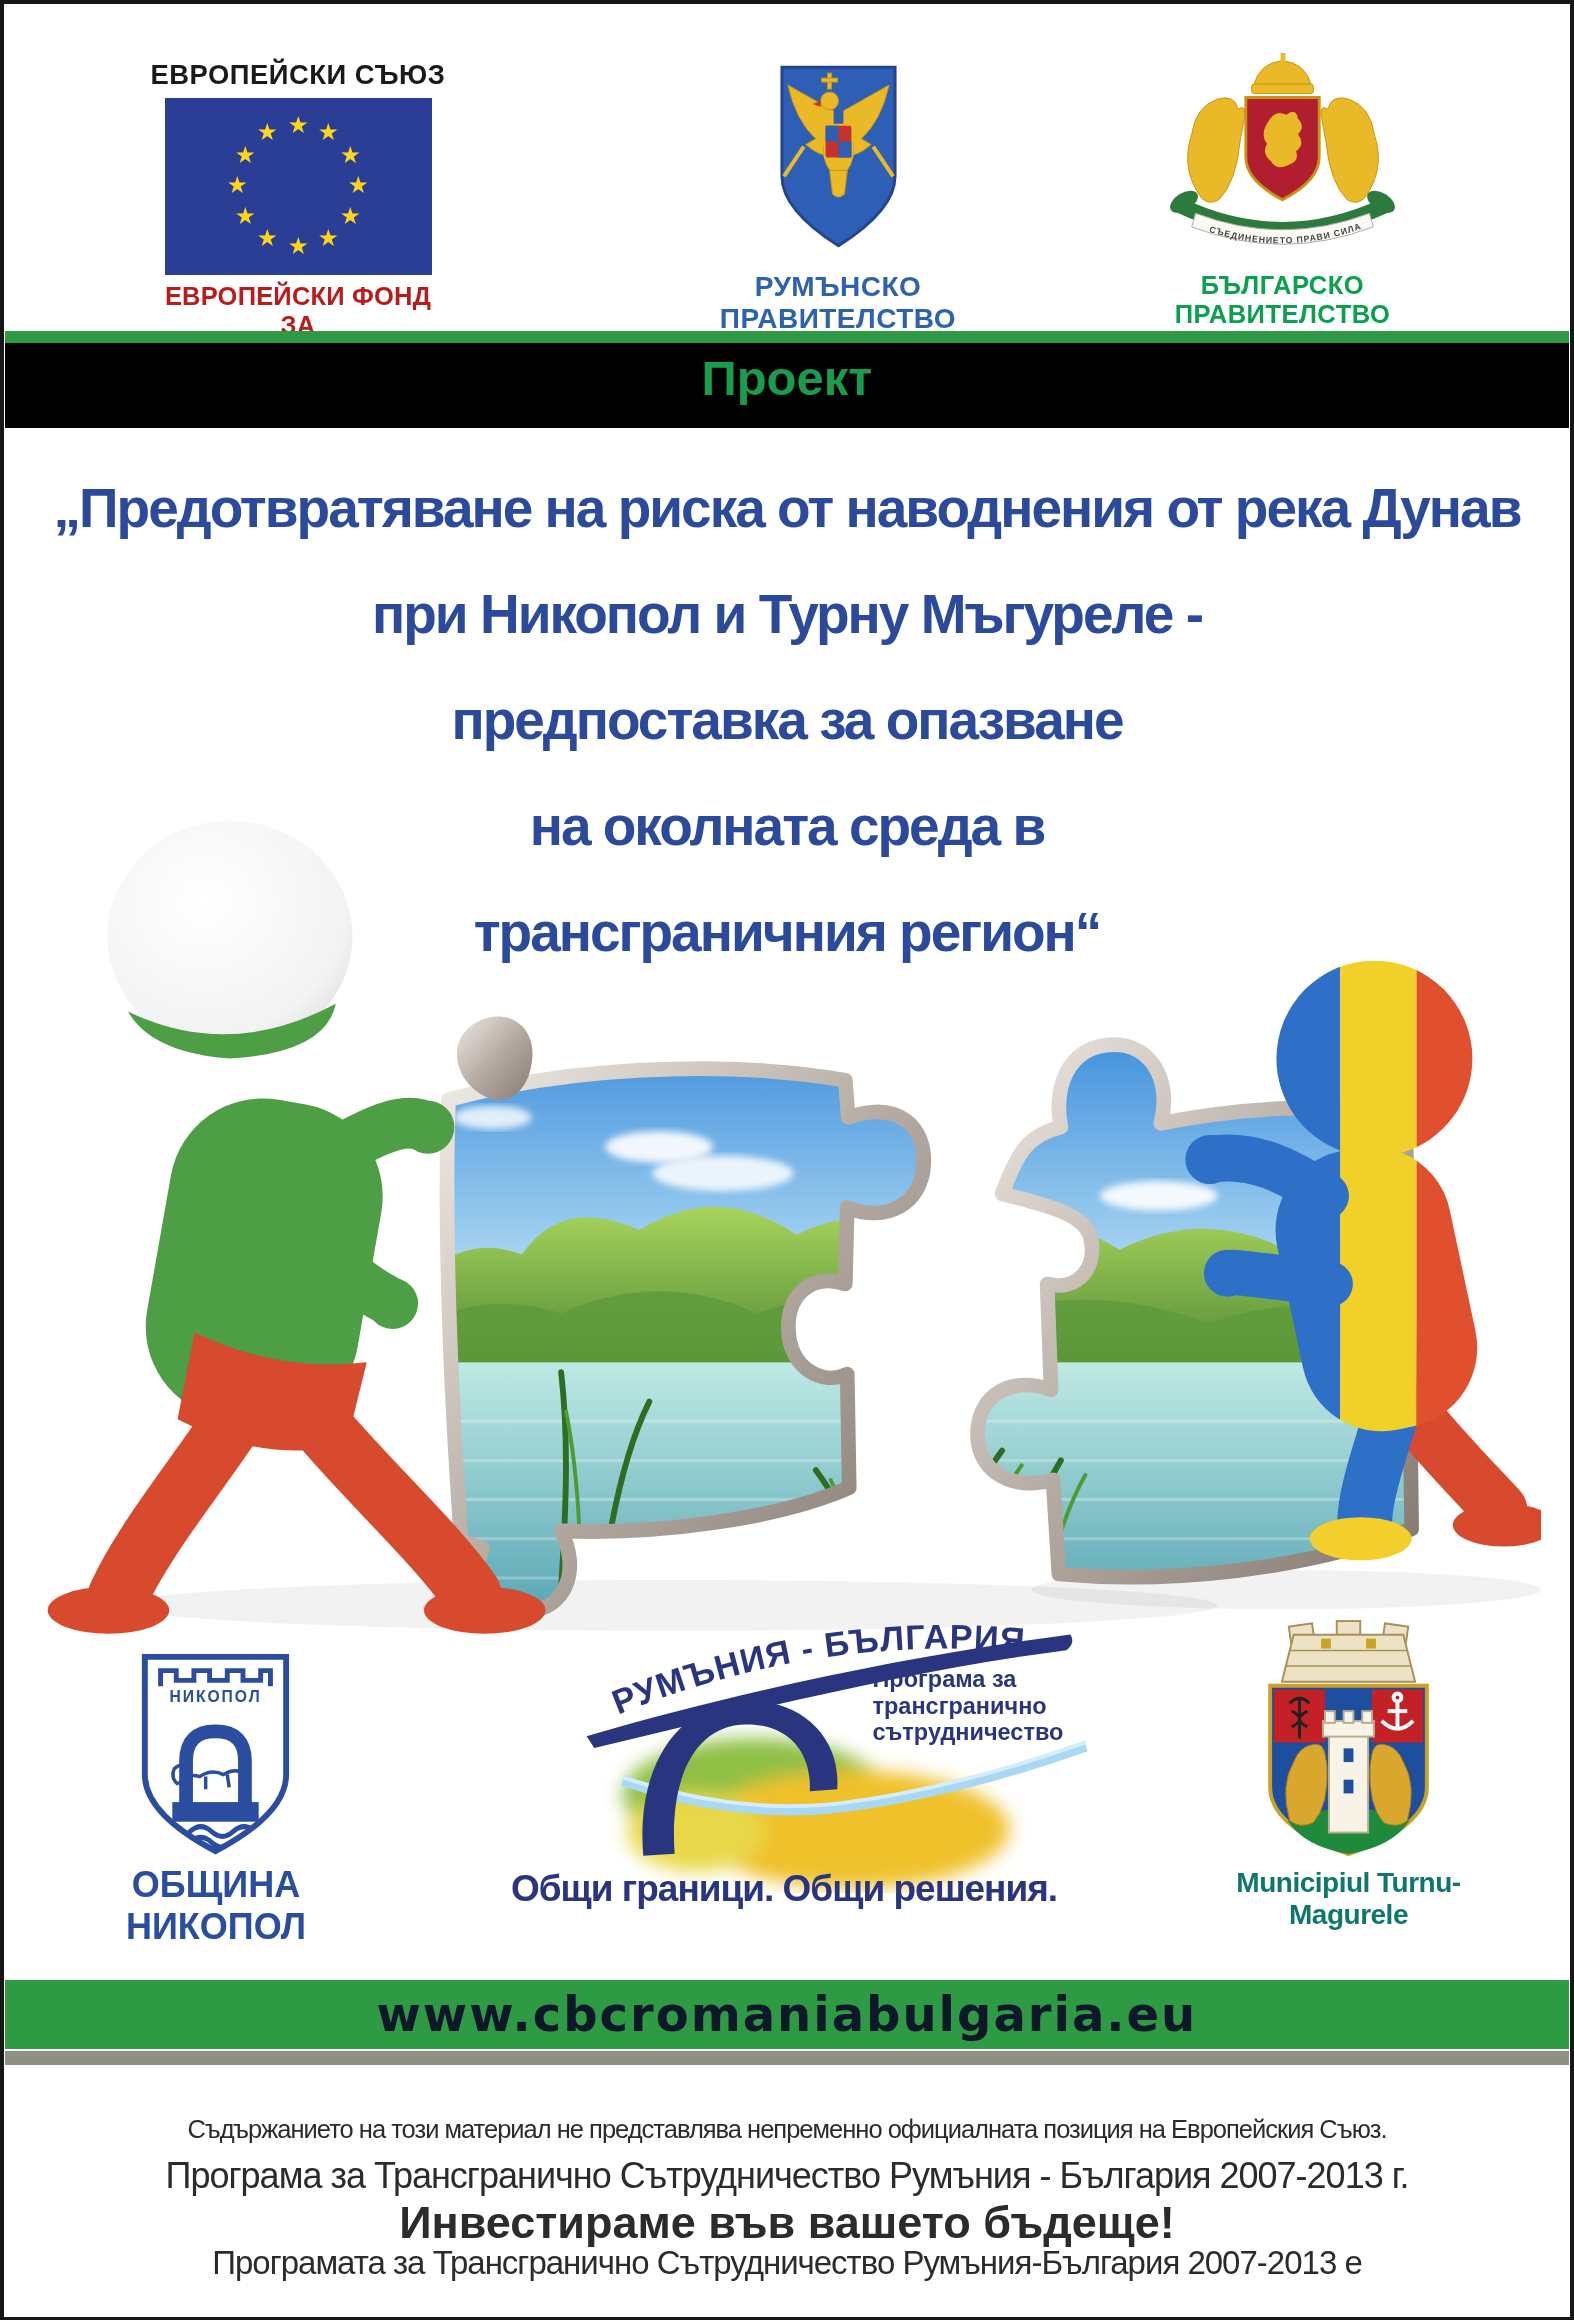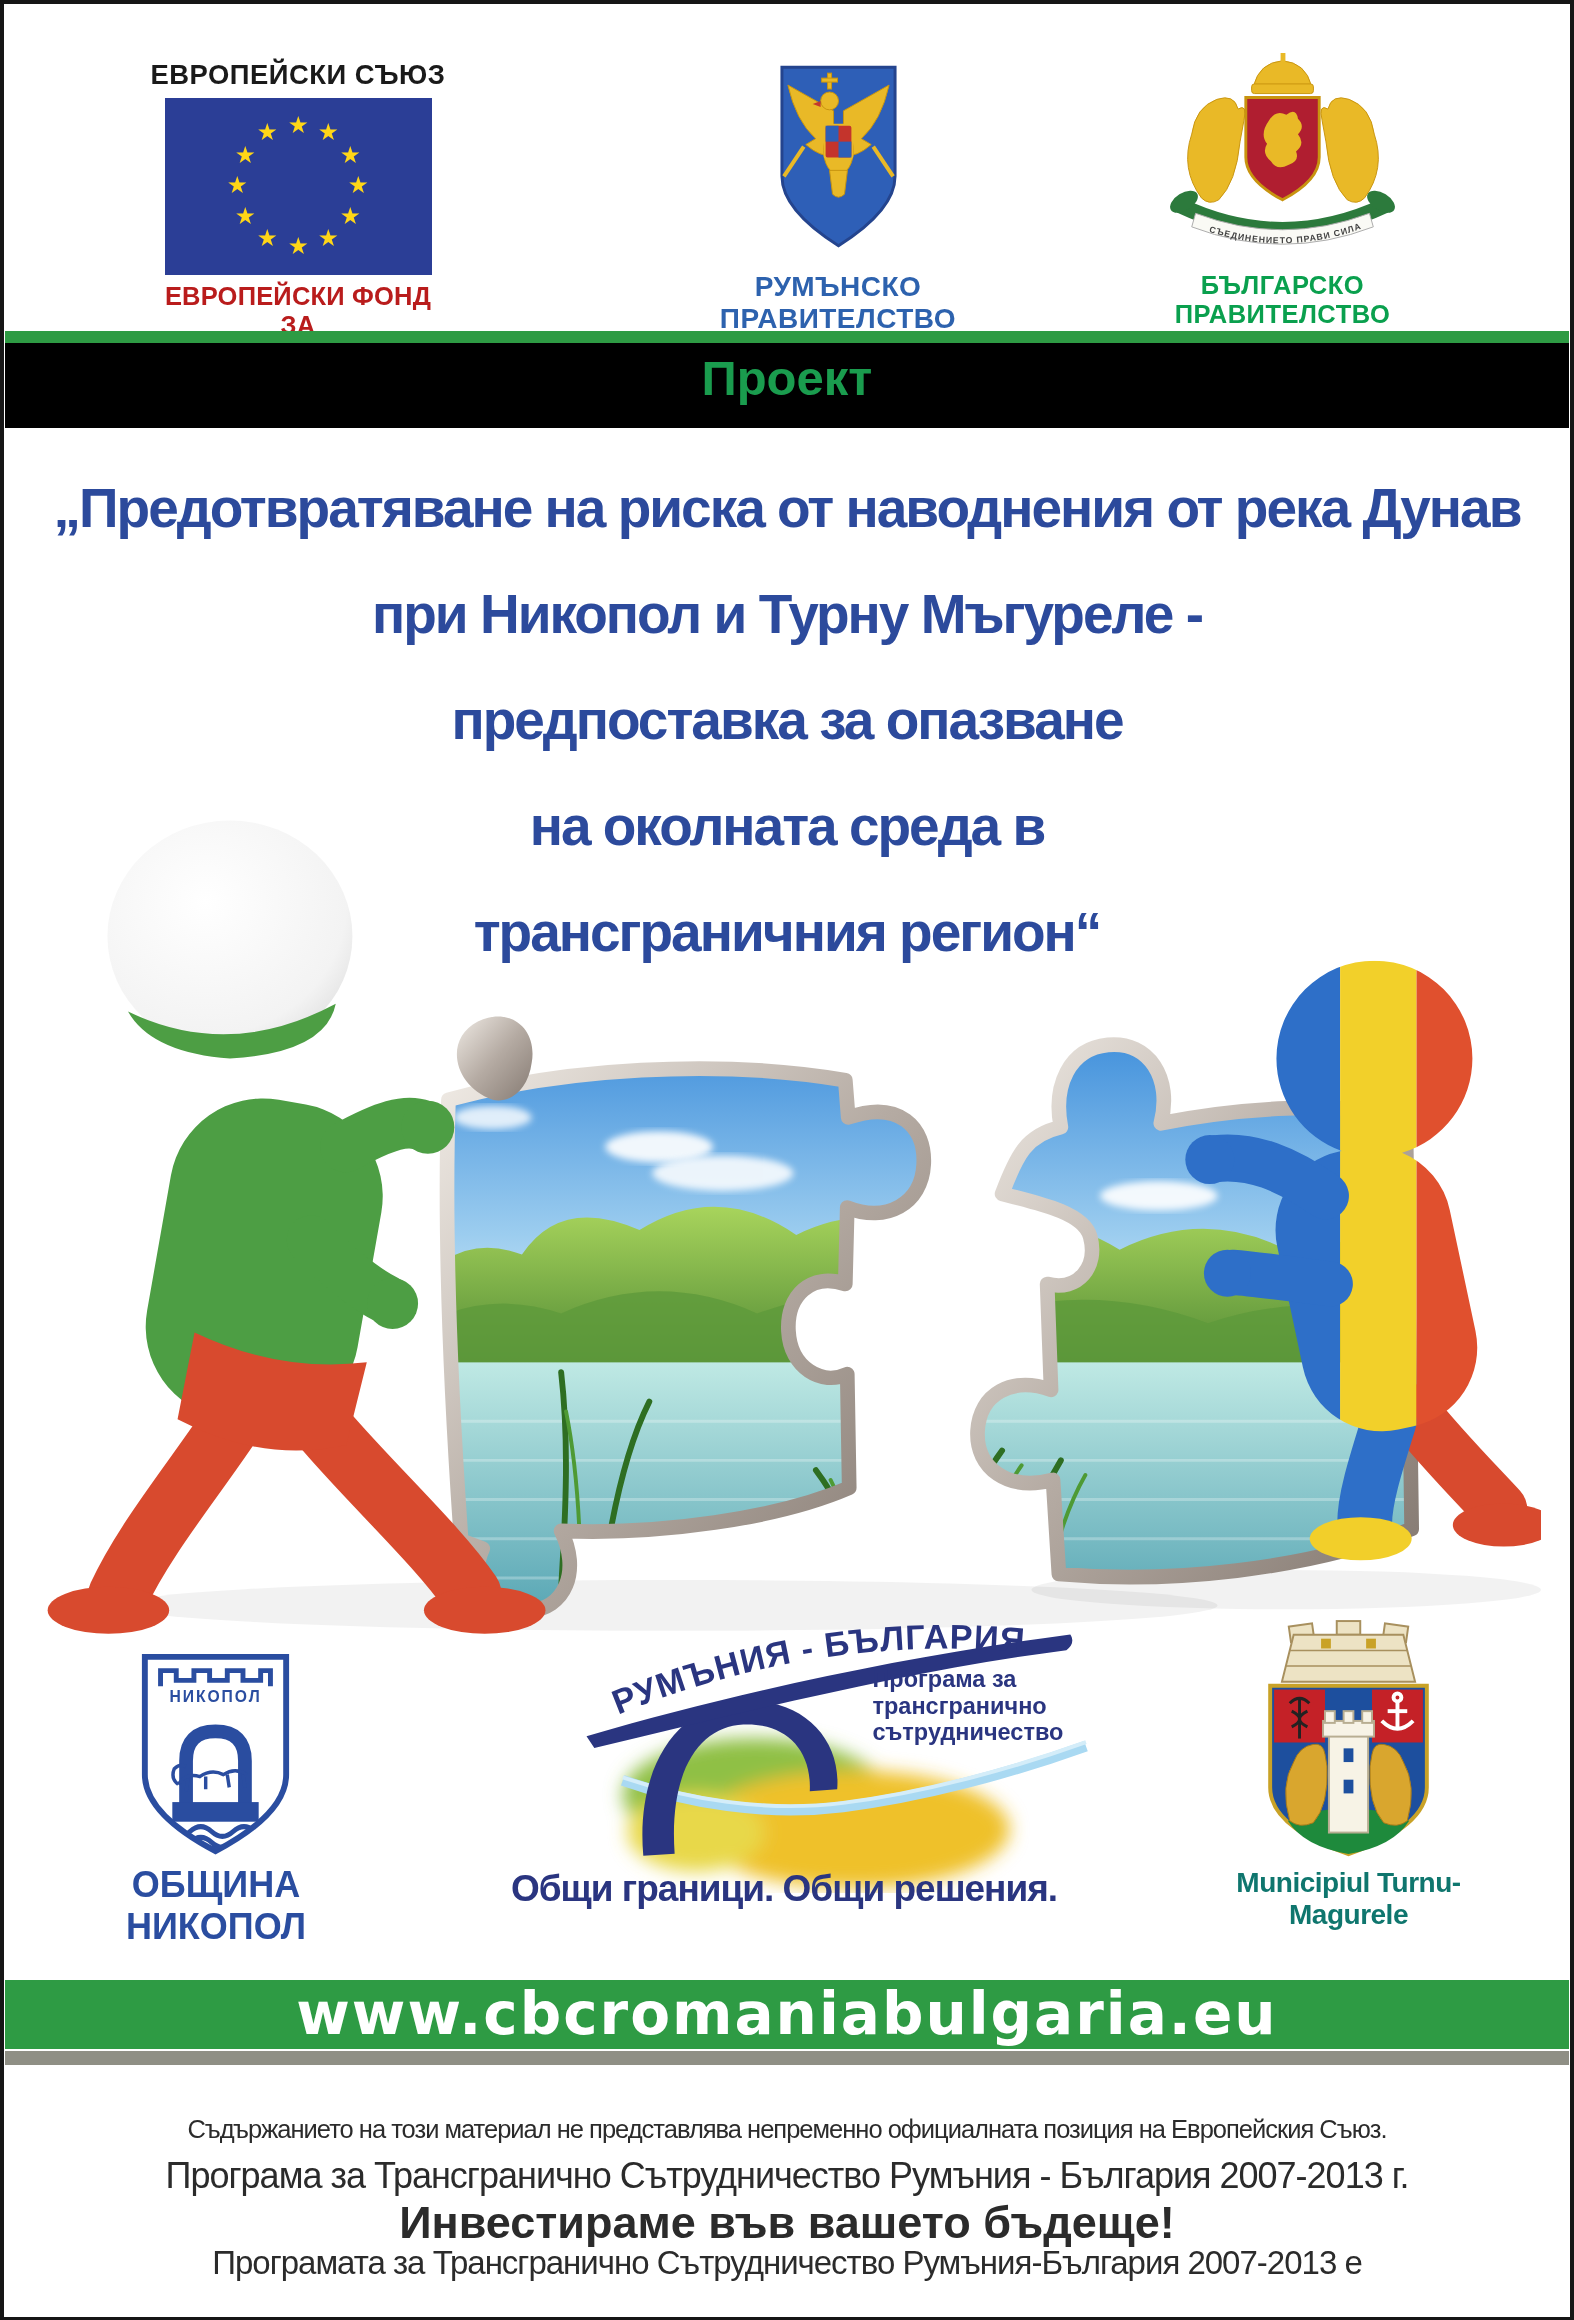--- a/index.html
+++ b/index.html
@@ -28,21 +28,21 @@
   .title-line{left:0;width:1574px;line-height:69px;font-size:55px;font-weight:bold;
               color:#2C4A9C;letter-spacing:-2px;text-align:center;white-space:nowrap;}
 
   
   .cap-nikopol{left:59px;top:1864px;width:314px;font-size:36px;font-weight:600;color:#2A4DA0;text-align:center;}
   .cap-program{left:441px;top:1868px;width:686px;font-size:37px;font-weight:bold;color:#2A3580;text-align:center;letter-spacing:-1px;}
   .cap-turnu{left:1182px;top:1867px;width:333px;font-size:28px;font-weight:600;color:#0f766e;text-align:center;letter-spacing:-0.5px;}
 
   
   .url-band{left:4.9px;top:1980px;width:1564px;height:69px;background:#2E9B44;}
-  .url-band .url{line-height:69px;font-size:58px;font-weight:bold;color:#ffffff;text-align:center;
+  .url-band .url{line-height:69px;font-size:48px;font-weight:bold;color:#0f172a;text-align:center;
                  letter-spacing:2px;font-family:"DejaVu Sans",sans-serif;}
   .gray-strip{left:4.9px;top:2051px;width:1564px;height:13.7px;background:#8F8F85;}
   .foot{left:0;width:1574px;color:#2B2B2B;text-align:center;letter-spacing:-1px;white-space:nowrap;}
   .f1{top:2115px;font-size:25.5px;}
   .f2{top:2155px;font-size:36px;}
   .f3{top:2197px;font-size:45px;font-weight:600;letter-spacing:0;}
   .f4{top:2244px;font-size:33px;}
   .f5{top:2278px;font-size:35px;}
 </style>
 </head>

